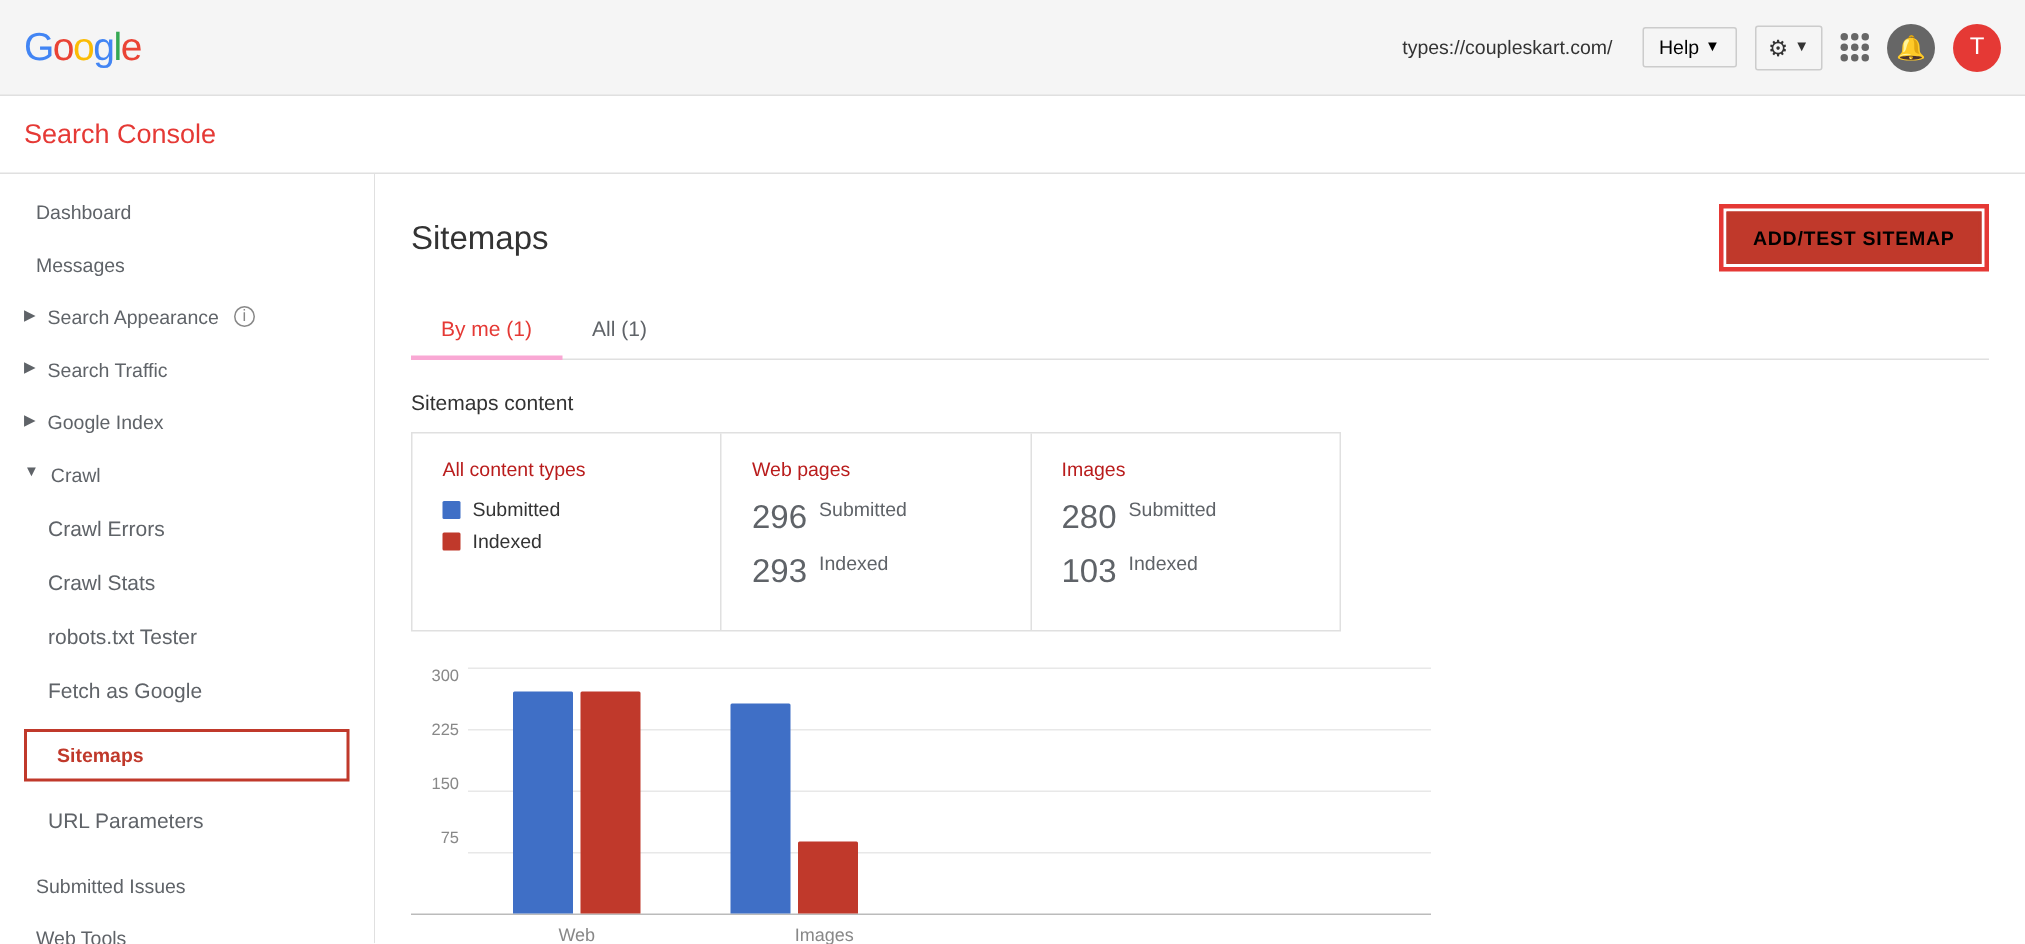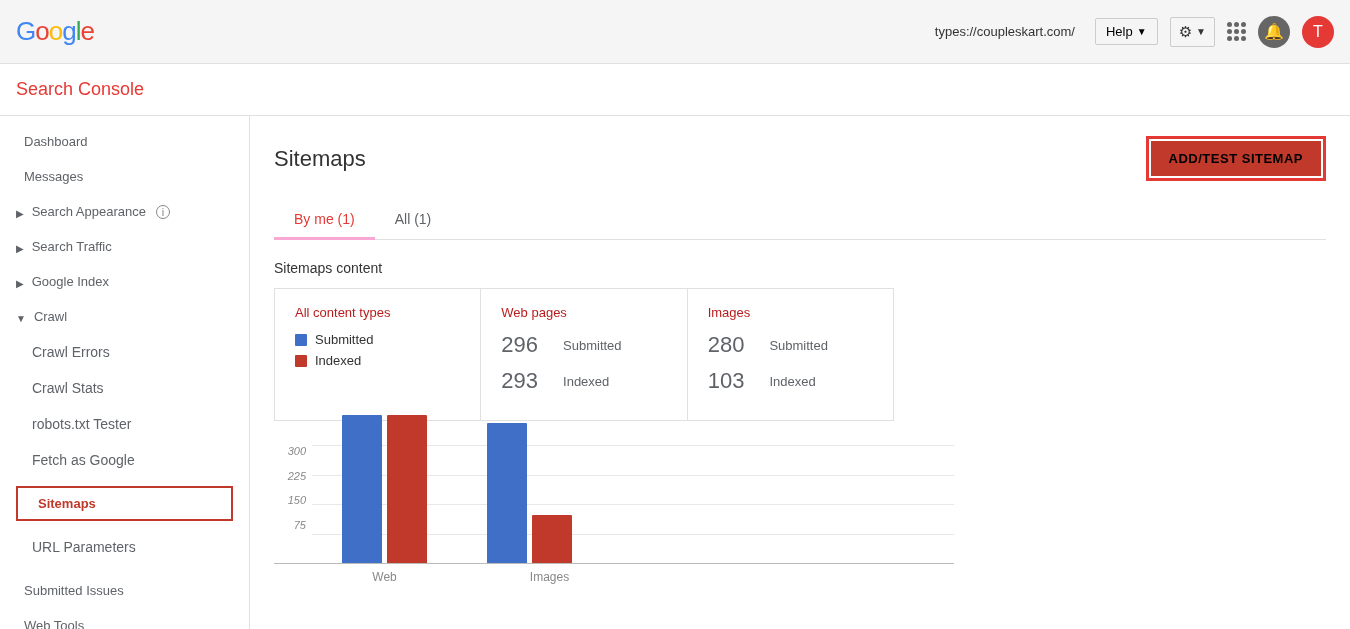--- a/index.html
+++ b/index.html
@@ -114,21 +114,21 @@
       background: #fff;
       overflow-y: auto;
       padding-top: 8px;
     }
     .sidebar-item {
       padding: 10px 16px 10px 24px;
       cursor: pointer;
       color: #5f6368;
       font-size: 13px;
       display: flex;
-      align-items: flex-end;
+      align-items: flex-start;
       gap: 6px;
     }
     .sidebar-item.parent {
       padding-left: 16px;
       font-size: 13px;
       color: #5f6368;
     }
     .sidebar-item.child {
       padding-left: 32px;
       font-size: 14px;
@@ -222,22 +222,22 @@
       color: #333;
       margin-bottom: 6px;
     }
     .legend-color {
       width: 12px; height: 12px;
       border-radius: 1px;
       flex-shrink: 0;
     }
     .stat-row {
       display: flex;
-      align-items: center;
-      gap: 25px;
+      align-items: flex-start;
+      gap: 8px;
       margin-bottom: 10px;
     }
     .stat-number {
       font-size: 22px;
       color: #5f6368;
       font-weight: 400;
     }
     .stat-label {
       font-size: 13px;
       color: #5f6368;
@@ -251,23 +251,22 @@
       border-radius: 1px 1px 0 0;
     }
     .bar.blue { background: #3f6fc6; }
     .bar.red { background: #c0392b; }
     .chart-full {
       position: relative;
       max-width: 680px;
     }
     .gridded-chart {
       position: relative;
-      height: 119px;
+      height: 165px;
       border-bottom: 1px solid #bbb;
-      font-style: italic;
     }
     .y-axis-labels {
       position: absolute;
       left: 0;
       top: 0;
       bottom: 20px;
       width: 38px;
       display: flex;
       flex-direction: column;
       justify-content: space-between;

